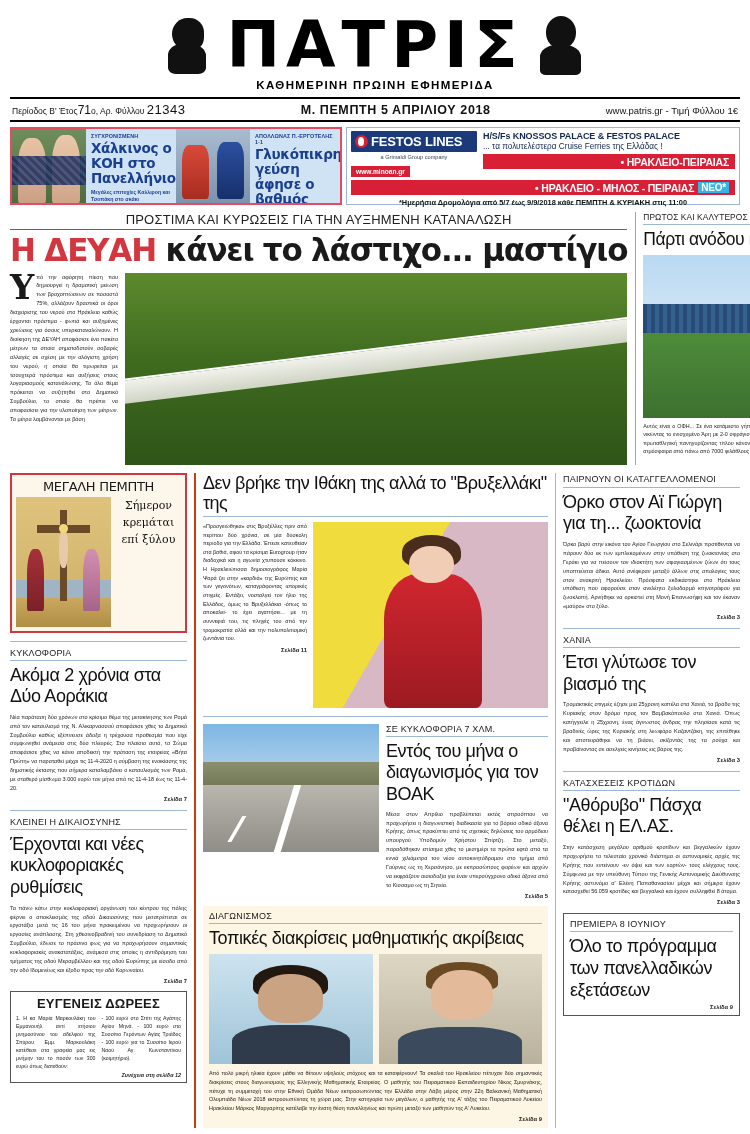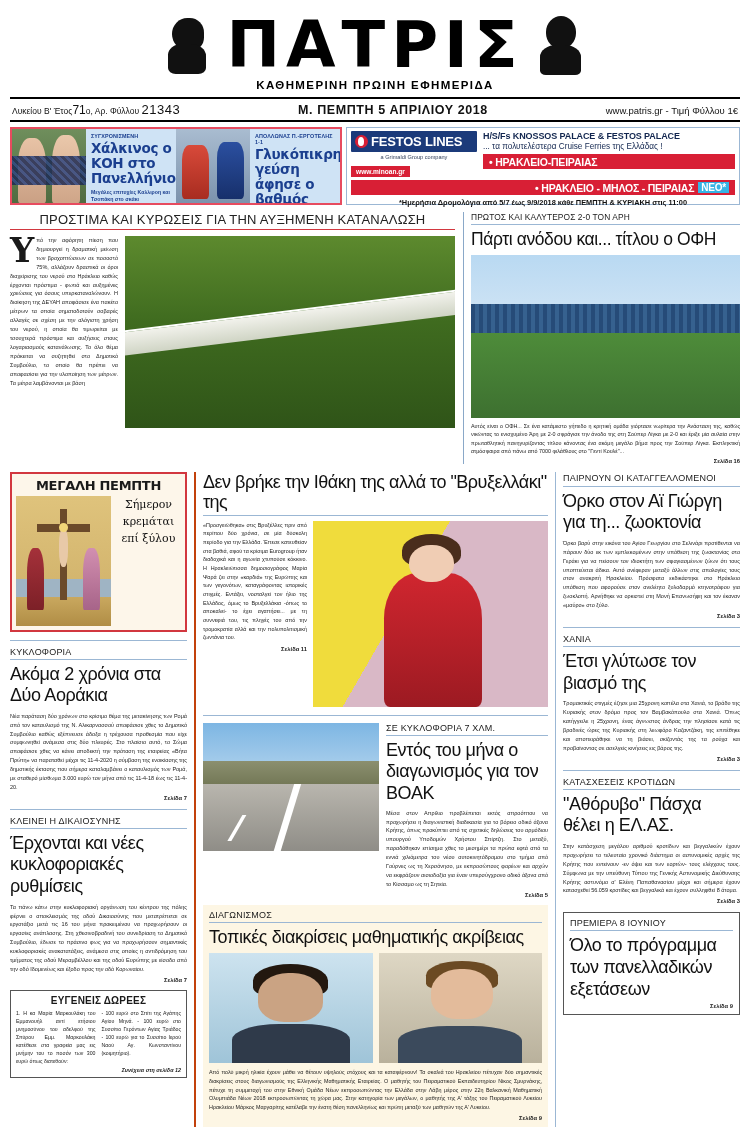--- a/index.html
+++ b/index.html
@@ -82,21 +82,21 @@
   .mn-grimaldi { font-size: 5.6px; color: #33415c; text-align: center; margin-top: 2px; }
   .mn-url {
     background: #d81f35; color: #fff; font-size: 6.6px; font-weight: bold;
     padding: 2px 5px; display: inline-block; margin-top: 5px;
   }
   .mn-right { flex: 1; }
   .mn-t1 { font-weight: bold; font-size: 9px; color: #12264f; letter-spacing: -.1px; }
   .mn-t2 { font-size: 8.2px; color: #12264f; margin-top: 1px; }
   .mn-bar {
     background: #d81f35; color: #fff; font-weight: bold; font-size: 10.5px;
-    padding: 1.5px 6px; margin-top: 3px; letter-spacing: -.2px;
+    text-align: right; padding: 1.5px 6px; margin-top: 3px; letter-spacing: -.2px;
   }
   .mn-bar2 {
     background: #d81f35; color: #fff; font-weight: bold; font-size: 10.5px;
     padding: 1.5px 6px; margin-top: 2px; display: flex; justify-content: flex-end;
     align-items: center; gap: 4px; letter-spacing: -.2px;
   }
   .mn-neo { background: #36b4e5; color: #fff; padding: 0 3px; font-size: 10px; }
   .mn-foot { font-size: 7.4px; text-align: center; margin-top: 3px; color: #111; font-weight: bold; }
 
   
@@ -143,32 +143,32 @@
   .headline.lg { font-size: 18px; }
   .body { font-size: 5.5px; line-height: 1.62; text-align: justify; margin-top: 5px; color: #1a1a1a; }
   .pageref { font-size: 5.8px; font-weight: bold; text-align: right; margin-top: 3px; }
   .sep { border-top: 1px solid #9bb7d4; margin: 8px 0 6px; }
 
   
   .easter {
     border: 2px solid #d2373f; background: #fdf6ea; padding: 4px;
   }
   .easter-title {
-    text-align: center; font-family: "DejaVu Sans", sans-serif; font-weight: bold;
+    text-align: center; font-family: "DejaVu Sans", sans-serif; font-weight: normal;
     font-size: 13px; letter-spacing: -.3px; margin-bottom: 3px;
   }
   .easter-inner { display: flex; gap: 5px; align-items: flex-start; }
   .icon-img { width: 95px; height: 130px; flex: none; position: relative; overflow: hidden; }
   .easter-verse {
     font-family: "DejaVu Serif", serif; font-size: 11px; line-height: 1.55; color: #111; text-align: center;
   }
 
   
   .donbox { border: 1px solid #555; padding: 4px 5px; margin-top: 7px; }
-  .don-title { text-align: center; font-weight: bold; font-size: 10px; letter-spacing: .2px; margin-bottom: 3px; }
+  .don-title { text-align: center; font-weight: bold; font-size: 13px; letter-spacing: .2px; margin-bottom: 3px; }
   .don-cols { display: flex; gap: 6px; }
   .don-col { flex: 1; font-size: 5.2px; line-height: 1.55; text-align: justify; }
   .don-more { font-size: 5.4px; font-weight: bold; font-style: italic; text-align: right; margin-top: 2px; }
 
   
   .m-head { font-size: 18px; letter-spacing: -.5px; color: #111; line-height: 1.12; }
   .m-rule { border-bottom: 1px solid #9bb7d4; padding-bottom: 3px; }
   .m-flow { display: flex; gap: 6px; margin-top: 5px; }
   .m-text { flex: 0 0 104px; font-size: 5.4px; line-height: 1.6; text-align: justify; }
   .m-photo { flex: 1; height: 186px; position: relative; overflow: hidden; }
@@ -286,21 +286,21 @@
         </div>
       <div class="mast-title">ΠΑΤΡΙΣ</div>
       <div class="mast-face">
           <div class="face-b"></div>
         </div>
     </div>
     <div class="mast-sub">ΚΑΘΗΜΕΡΙΝΗ ΠΡΩΙΝΗ ΕΦΗΜΕΡΙΔΑ</div>
     <div class="mast-rule"></div>
     <div class="mast-info">
       <div>
-        <span>Λυκείου Β' Έτος</span><span class="big71">71</span><span>ο, Αρ. Φύλλου</span>
+        <span>Περίοδος Β' Έτος</span><span class="big71">71</span><span>ο, Αρ. Φύλλου</span>
         <span class="issue-no">21343</span>
       </div>
       <div class="mast-date">Μ. ΠΕΜΠΤΗ 5 ΑΠΡΙΛΙΟΥ 2018</div>
       <div class="mast-web">
         <span>www.patris.gr</span>
         <span>- Τιμή Φύλλου 1€</span>
       </div>
     </div>
     <div class="mast-rule2"></div>
   </div>
@@ -359,20 +359,24 @@
         <span class="mn-neo">ΝΕΟ*</span>
       </div>
       <div class="mn-foot">*Ημερήσια Δρομολόγια από 5/7 έως 9/9/2018 κάθε ΠΕΜΠΤΗ &amp; ΚΥΡΙΑΚΗ στις 11:00</div>
     </div>
   </div>
 
   <div class="leadwrap">
 
     <div class="lead-main">
       <div class="lead-kicker">ΠΡΟΣΤΙΜΑ ΚΑΙ ΚΥΡΩΣΕΙΣ ΓΙΑ ΤΗΝ ΑΥΞΗΜΕΝΗ ΚΑΤΑΝΑΛΩΣΗ</div>
+      <div class="lead-head">
+        <span class="red">Η ΔΕΥΑΗ</span>
+        <span>κάνει το λάστιχο... μαστίγιο</span>
+      </div>
       <div class="lead-body">
         <div class="lead-col">
           <span class="dropcap">Υ</span><span>πό την αφόρητη πίεση που δημιουργεί η δραματική μείωση των βροχοπτώσεων σε ποσοστό 75%, αλλάζουν δραστικά οι όροι διαχείρισης του νερού στο Ηράκλειο καθώς έρχονται πρόστιμα - φωτιά και αυξημένες χρεώσεις για όσους υπερκαταναλώνουν. Η διοίκηση της ΔΕΥΑΗ απoφάσισε ένα πακέτο μέτρων τα οποία σηματοδοτούν σοβαρές αλλαγές σε σχέση με την αλόγιστη χρήση του νερού, η οποία θα τιμωρείται με τσουχτερά πρόστιμα και αυξήσεις στους λογαριασμούς κατανάλωσης. Το όλο θέμα πρόκειται να συζητηθεί στο Δημοτικό Συμβούλιο, το οποίο θα πρέπει να αποφασίσει για την υλοποίηση των μέτρων. Τα μέτρα λαμβάνονται με βάση</span>
         </div>
         <div class="lead-photo">
           <div class="ph grass"></div>
             <div class="hose"></div>
         </div>
       </div>
     </div>

